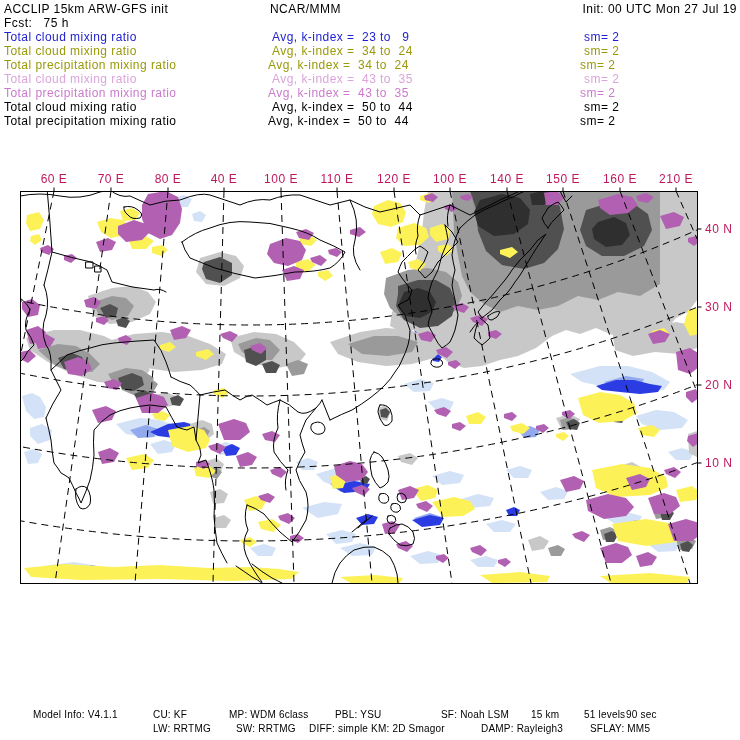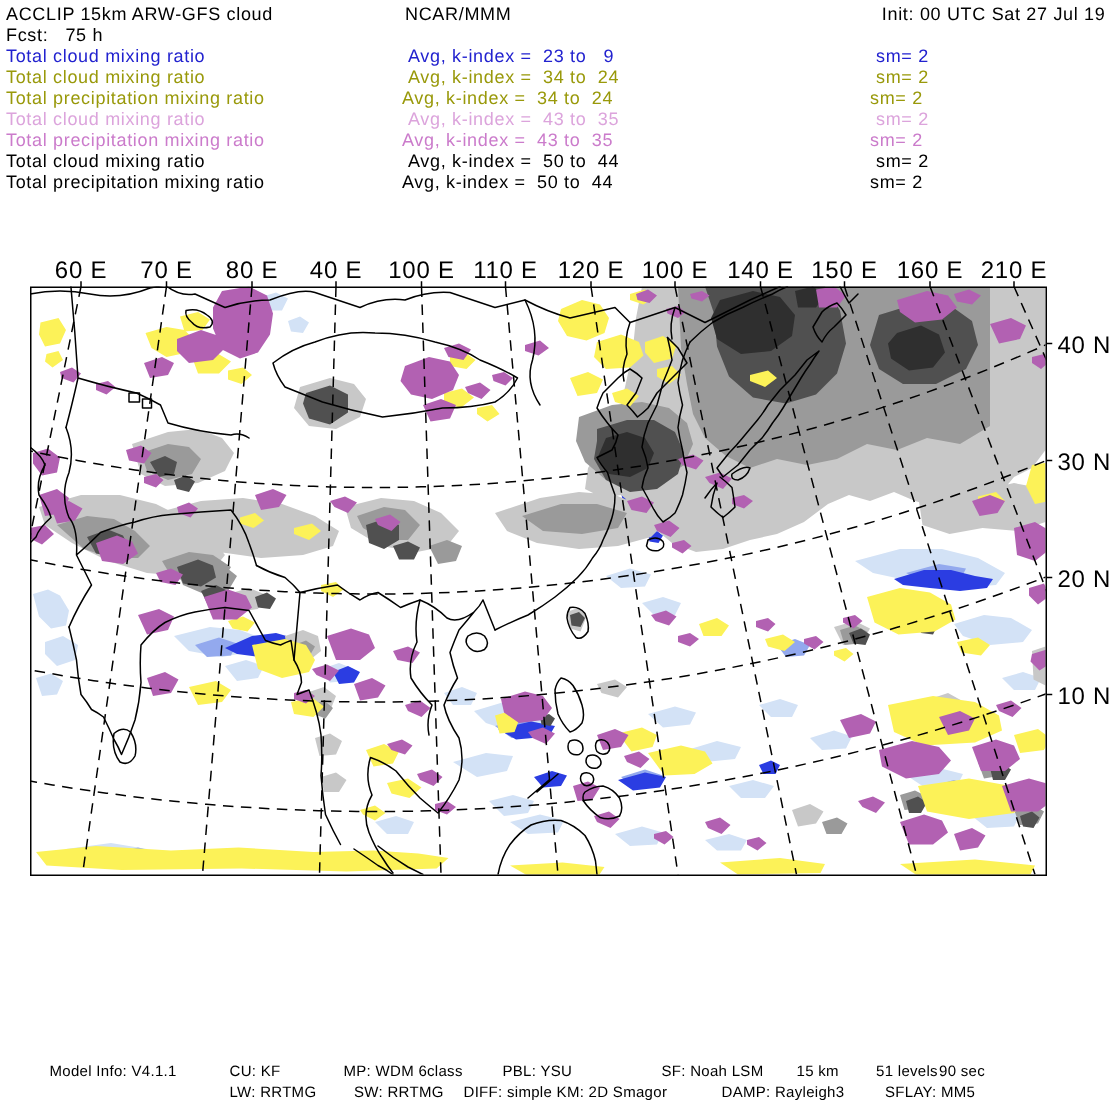--- a/index.html
+++ b/index.html
@@ -1,31 +1,31 @@
 <!DOCTYPE html>
 <html><head>
 <meta charset="utf-8">
 <style>
   html,body{margin:0;padding:0;background:#fff;}
   #canvas{position:relative;width:740px;height:740px;background:#fff;overflow:hidden;
           font-family:"Liberation Sans","DejaVu Sans",sans-serif;}
   .t{position:absolute;white-space:pre;font-size:12px;letter-spacing:.45px;color:#000;line-height:13px;}
-  .ax{position:absolute;white-space:pre;font-size:16px;letter-spacing:.5px;color:#000000;}
+  .ax{position:absolute;white-space:pre;font-size:12px;letter-spacing:.5px;color:#be185d;}
   .xc{transform:translateX(-50%);}
   .ft{position:absolute;white-space:pre;font-size:10px;letter-spacing:.2px;color:#000;}
   svg{position:absolute;left:0;top:0;}
 </style>
 </head>
 <body>
 
 <div id="canvas">
 
-  <span class="t" style="left:4px;top:3px">ACCLIP 15km ARW-GFS cloud</span>
+  <span class="t" style="left:4px;top:3px">ACCLIP 15km ARW-GFS init</span>
   <span class="t" style="left:270px;top:3px">NCAR/MMM</span>
-  <span class="t" style="right:3px;top:3px">Init: 00 UTC Sat 27 Jul 19</span>
+  <span class="t" style="right:3px;top:3px">Init: 00 UTC Mon 27 Jul 19</span>
   <span class="t" style="left:4px;top:17px">Fcst:   75 h</span>
 
   <span class="t" style="left: 4px; top: 31px; color: rgb(34, 34, 207);">Total cloud mixing ratio</span>
   <span class="t" style="left: 272px; top: 31px; color: rgb(34, 34, 207);">Avg, k-index =  23 to   9</span>
   <span class="t" style="left: 584px; top: 31px; color: rgb(34, 34, 207);">sm= 2</span>
 
   <span class="t" style="left: 4px; top: 45px; color: rgb(153, 153, 10);">Total cloud mixing ratio</span>
   <span class="t" style="left: 272px; top: 45px; color: rgb(153, 153, 10);">Avg, k-index =  34 to  24</span>
   <span class="t" style="left: 584px; top: 45px; color: rgb(153, 153, 10);">sm= 2</span>
 

